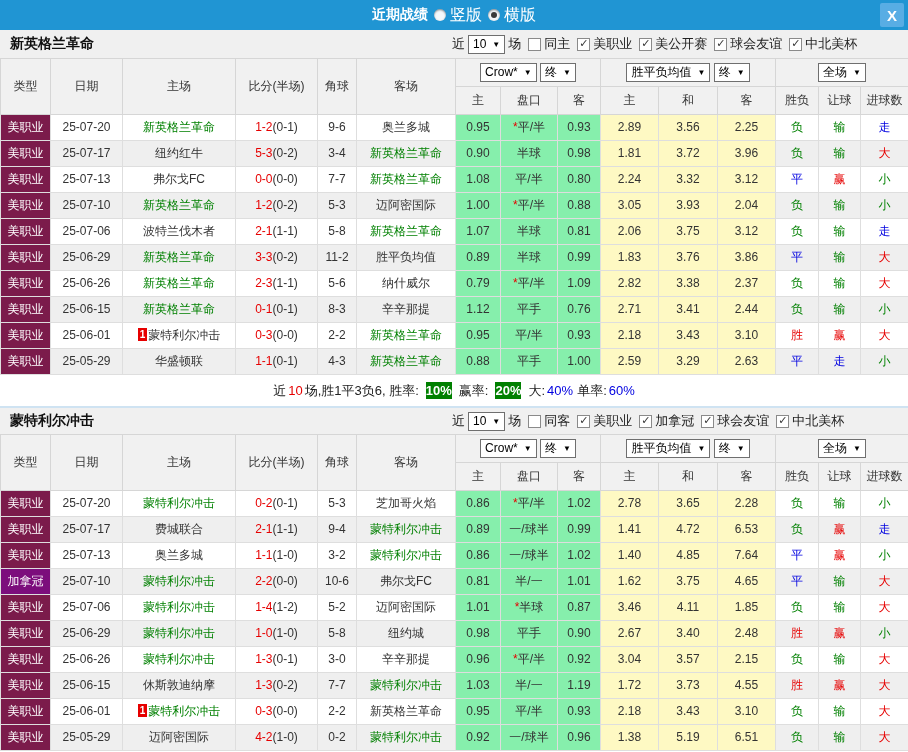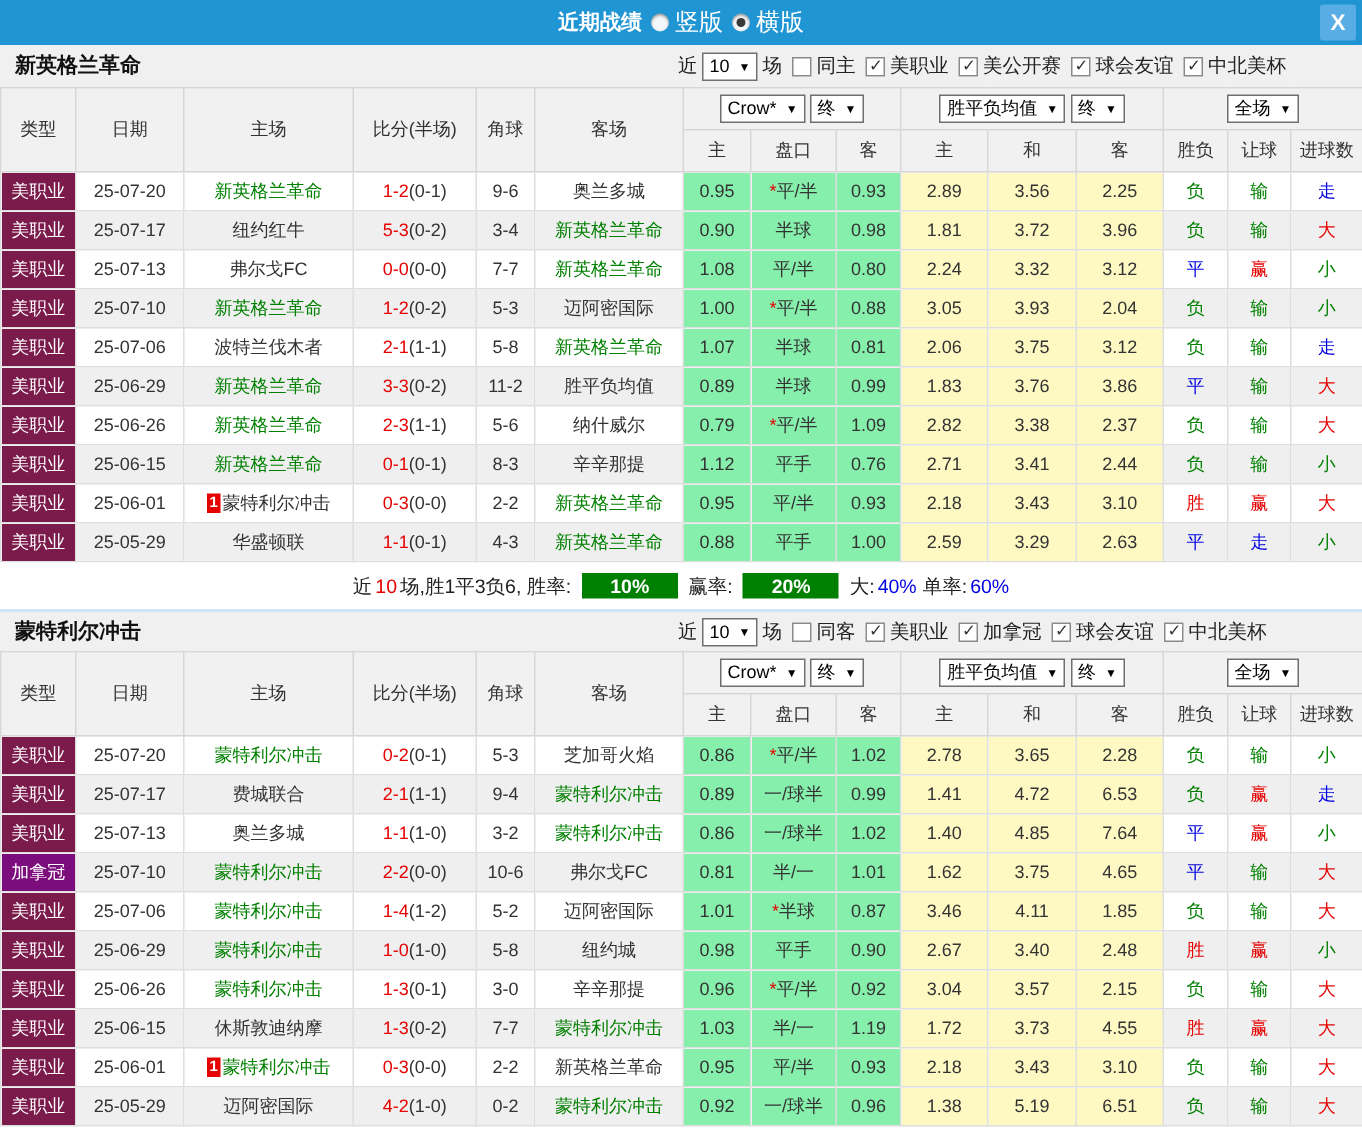--- a/index.html
+++ b/index.html
@@ -38,21 +38,21 @@
   td.asia { background:#86efac; }
   td.euro { background:#fef9c3; }
   .c-red { color:#e60000; }
   .c-green { color:#008000; }
   .c-blue { color:#0000e0; }
   .team-green { color:#008000; }
   .badge1 { display:inline-block; background:#e60000; color:#fff; font-size:10px; line-height:13px; padding:0 2px; margin-right:1px; font-weight:bold; vertical-align:1px; }
 
   
   .summary { height:31px; display:flex; align-items:center; justify-content:center; font-size:13px; color:#222; gap:2px; background:#fff; }
-  .summary .pct-badge { background:#008000; color:#fff; font-weight:bold; padding:1px 19px; margin:16px 5px; }
+  .summary .pct-badge { background:#008000; color:#fff; font-weight:bold; padding:1px 0; margin:16px 5px; }
 </style>
 </head>
 <body>
 
 <div class="window">
 
   <div class="titlebar">
     <span class="title">近期战绩</span>
     <span class="radio-group">
       <span class="radio"></span>

